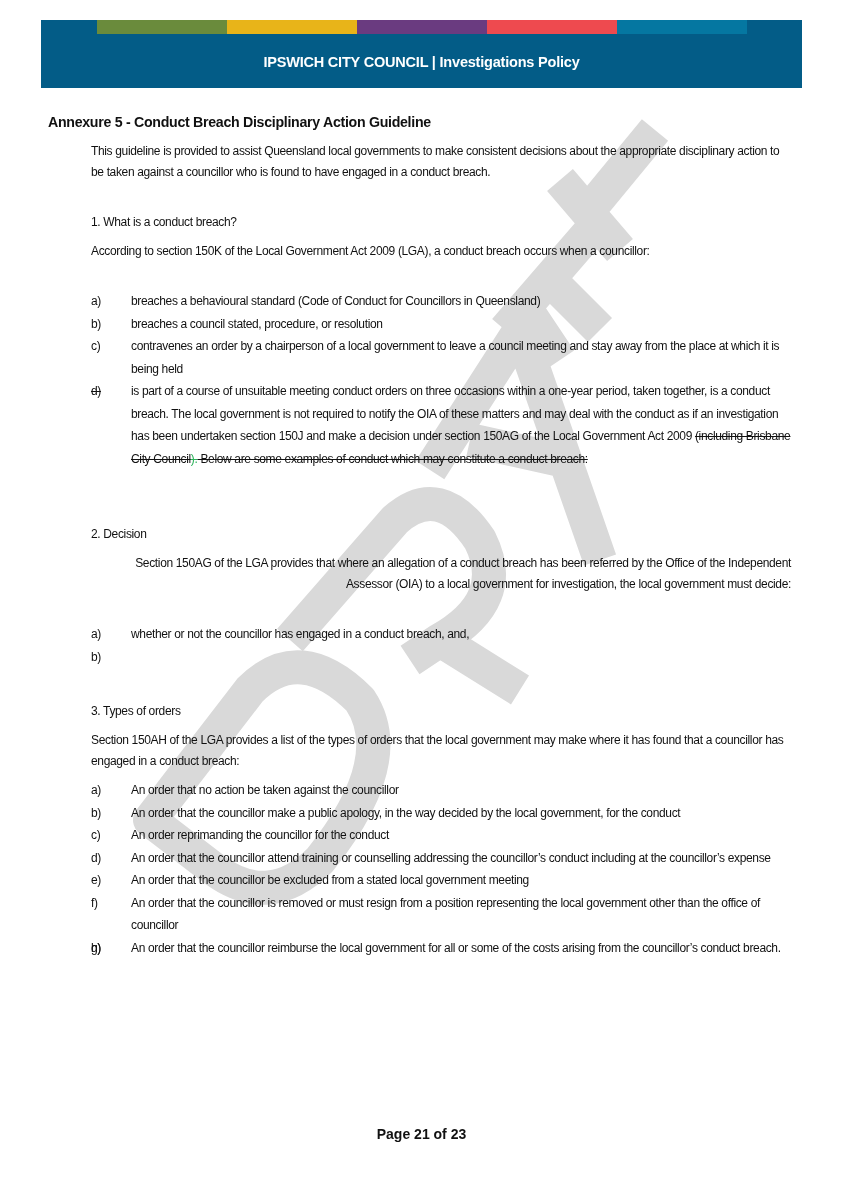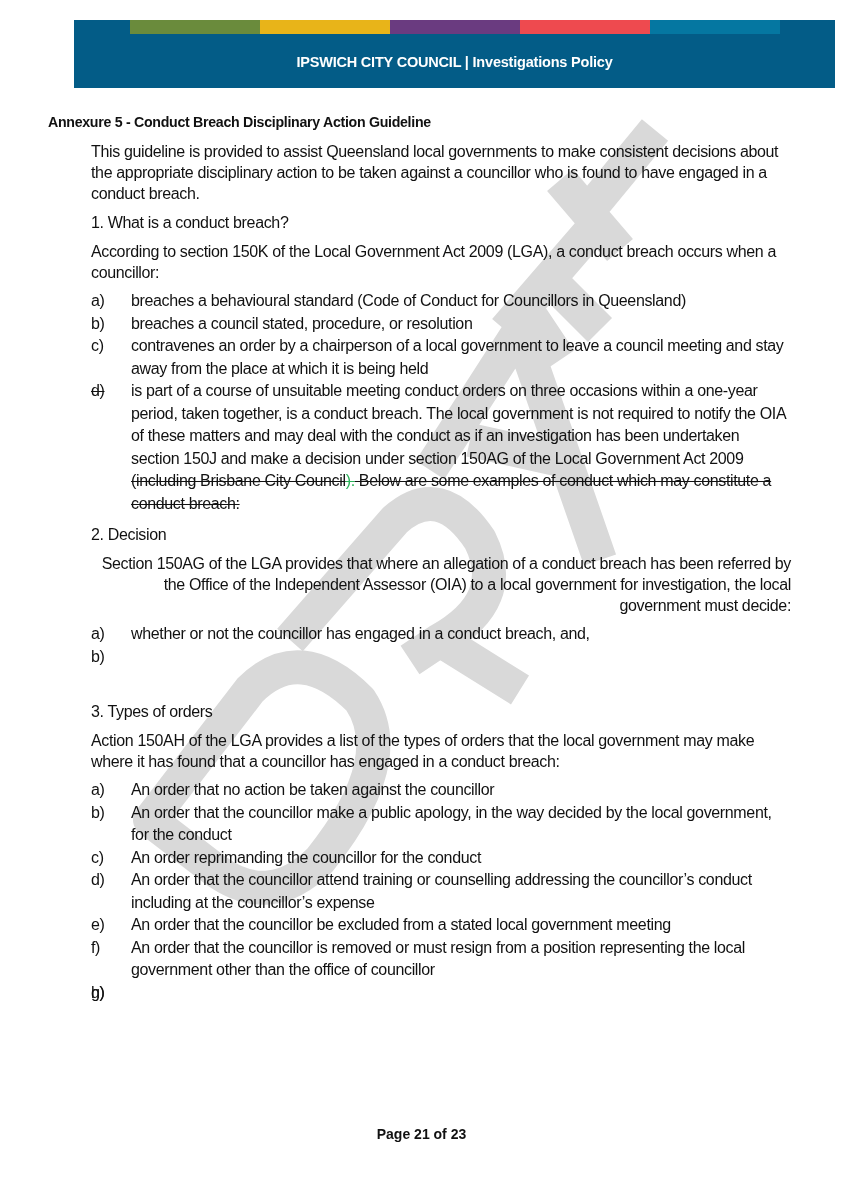--- a/index.html
+++ b/index.html
@@ -3,37 +3,36 @@
   <meta charset="utf-8">
   <style>
     html, body { margin: 0; padding: 0; background: #ffffff; }
     body {
       width: 843px; height: 1194px; position: relative; overflow: hidden;
       font-family: "Liberation Sans", sans-serif; color: #111;
     }
     .header {
       position: absolute; left: 41px; top: 20px; width: 761px; height: 68px;
       background: #035c87;
-      margin-left: 33px;
     }
     .color-bar { position: absolute; top: 0; height: 14px; }
     .header-title {
       position: absolute; left: 0; right: 0; top: 34px; text-align: center;
       color: #ffffff; font-weight: bold; font-size: 14.5px; letter-spacing: -0.2px;
     }
     .watermark {
       position: absolute; left: 0; top: 0; width: 843px; height: 1194px;
       pointer-events: none; z-index: 0;
     }
     .content { position: absolute; left: 0; top: 0; width: 843px; z-index: 1; }
     .annex-title {
       position: absolute; left: 48px; top: 114px; font-weight: bold; font-size: 14.2px;
       letter-spacing: -0.3px;
     }
-    .block { position: absolute; left: 91px; width: 700px; font-size: 16px; line-height: 21px; letter-spacing: -0.35px; }
+    .block { position: absolute; left: 91px; width: 700px; font-size: 12px; line-height: 21px; letter-spacing: -0.35px; }
     .h { font-weight: normal; }
     ol.list { list-style: none; margin: 0; padding: 0; }
     ol.list li { position: relative; padding-left: 40px; line-height: 22.5px; }
     ol.list li .lbl { position: absolute; left: 0; top: 0; }
     .strike { text-decoration: line-through; }
     .green { color: #2bb35a; text-decoration: line-through; }
     .footer {
       position: absolute; left: 0; right: 0; top: 1126px; text-align: center;
       font-weight: bold; font-size: 14px;
     }
@@ -85,28 +84,28 @@
   <div class="block h" style="top:524px;">2. Decision</div>
   <div class="block" style="top:553px;text-align:right;">Section 150AG of the LGA provides that where an allegation of a conduct breach has been referred by the Office of the Independent Assessor (OIA) to a local government for investigation, the local government must decide:</div>
   <div class="block" style="top:623px;">
     <ol class="list">
       <li><span class="lbl">a)</span><span>whether or not the councillor has engaged in a conduct breach, and,</span></li>
       <li><span class="lbl">b)</span></li>
     </ol>
   </div>
 
   <div class="block h" style="top:701px;">3. Types of orders</div>
-  <div class="block" style="top:730px;">Action 150AH of the LGA provides a list of the types of orders that the local government may make where it has found that a councillor has engaged in a conduct breach:</div>
+  <div class="block" style="top:730px;">Section 150AH of the LGA provides a list of the types of orders that the local government may make where it has found that a councillor has engaged in a conduct breach:</div>
   <div class="block" style="top:779px;">
     <ol class="list">
       <li><span class="lbl">a)</span><span>An order that no action be taken against the councillor</span></li>
       <li><span class="lbl">b)</span><span>An order that the councillor make a public apology, in the way decided by the local government, for the conduct</span></li>
       <li><span class="lbl">c)</span><span> An order reprimanding the councillor for the conduct</span></li>
       <li><span class="lbl">d)</span><span>An order that the councillor attend training or counselling addressing the councillor’s conduct including at the councillor’s expense</span></li>
       <li><span class="lbl">e)</span><span>An order that the councillor be excluded from a stated local government meeting</span></li>
       <li><span class="lbl">f)</span><span>An order that the councillor is removed or must resign from a position representing the local government other than the office of councillor</span></li>
       <li><span class="lbl">g)</span></li>
-      <li><span class="lbl">h)</span></li>
+      <li><span class="lbl">h)</span><span>An order that the councillor reimburse the local government for all or some of the costs arising from the councillor’s conduct breach.</span></li>
     </ol>
   </div>
 </div>
 
 <div class="footer">Page 21 of 23</div>
 
 </body></html>

